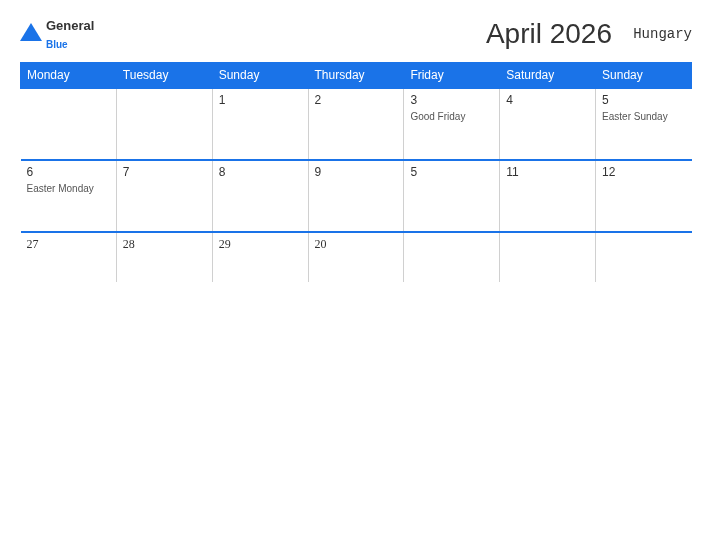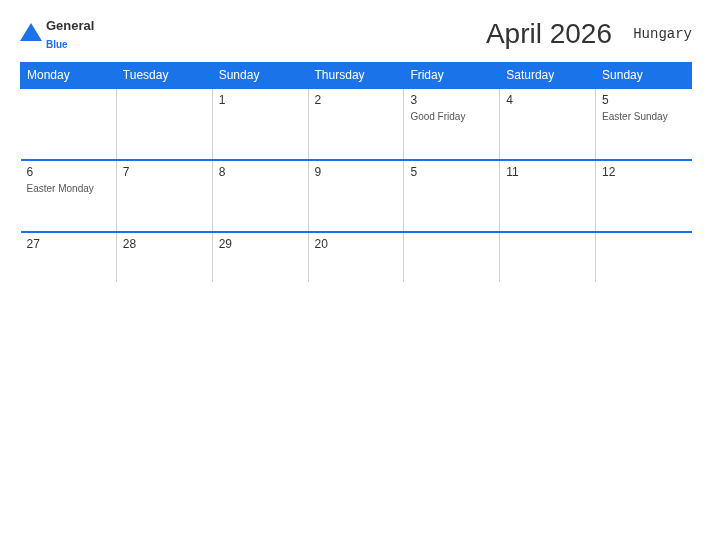--- a/index.html
+++ b/index.html
@@ -95,20 +95,21 @@
       margin-bottom: 2px;
     }
     .day-event {
       font-size: 10px;
       color: #555;
       line-height: 1.3;
     }
     
     .calendar tbody tr:last-child td {
       height: 50px;
+      font-family: Liberation Serif, serif;
     }
   </style>
 </head>
 <body>
 
 <div class="page">
 
   <div class="header">
     <div class="logo">
       <div>

